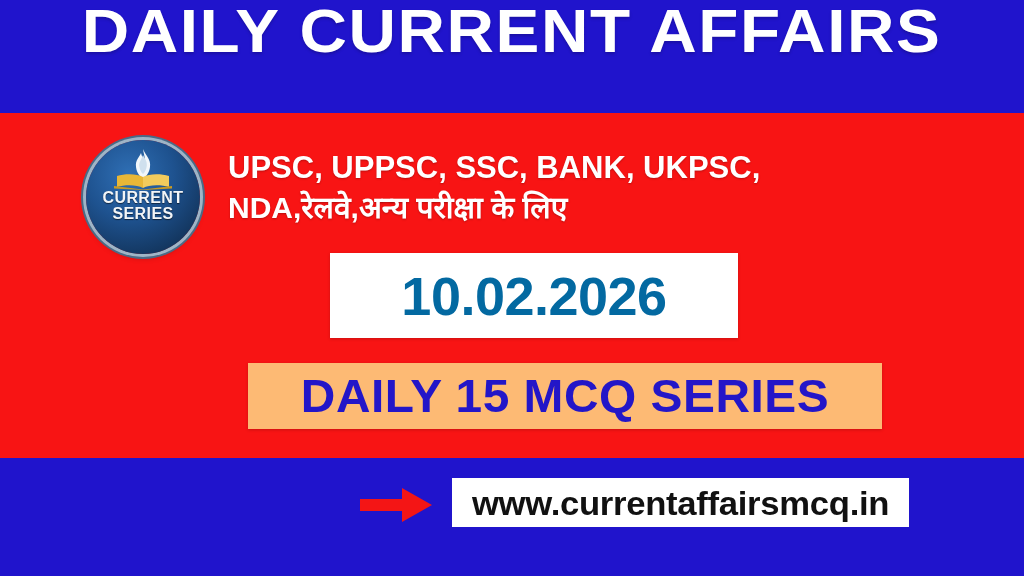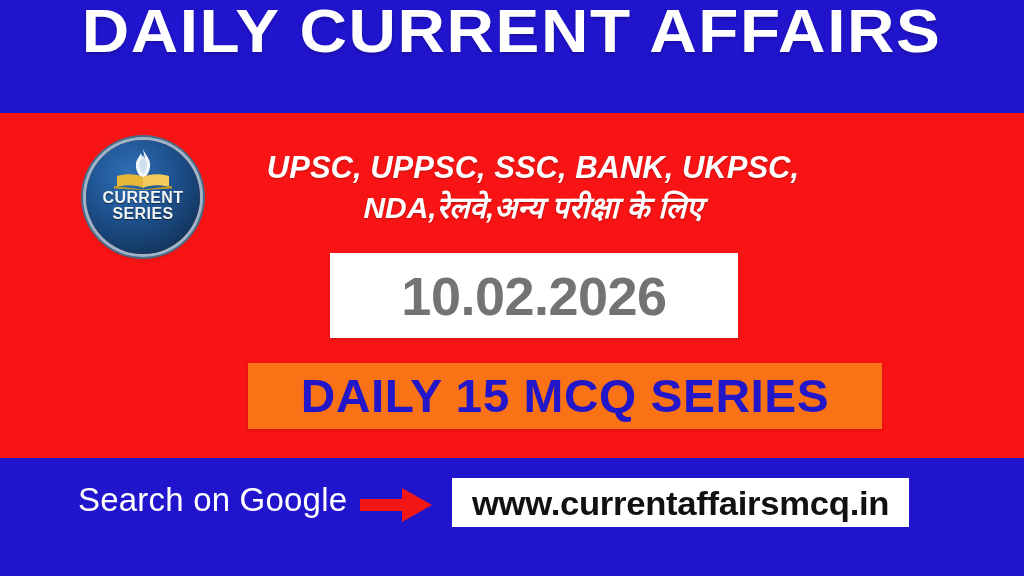--- a/index.html
+++ b/index.html
@@ -103,61 +103,60 @@
     background-clip: text;
     color: transparent;
   }
 
   
   .exam-list {
     position: absolute;
     left: 228px;
     top: 148px;
     width: 610px;
-    text-align: center;
+    text-align: left;
     color: #ffffff;
     font-size: 31px;
     font-weight: bold;
     line-height: 1.30;
     text-shadow: 0 1px 2px rgba(0,0,0,0.25);
-    font-style: italic;
   }
   .exam-line2 {
     font-size: 30px;
   }
 
   
   .date-box {
     position: absolute;
     left: 330px;
     top: 253px;
     width: 408px;
     height: 85px;
     background: #ffffff;
     display: flex;
     align-items: center;
     justify-content: center;
     box-shadow: 0 1px 3px rgba(0,0,0,0.18);
   }
   .date-text {
-    color: #737373;
+    color: #0369a1;
     font-size: 54px;
     font-weight: bold;
     letter-spacing: -0.5px;
     line-height: 1;
   }
 
   
   .mcq-box {
     position: absolute;
     left: 248px;
     top: 363px;
     width: 634px;
     height: 66px;
-    background: #f97316;
+    background: #fdba74;
     display: flex;
     align-items: center;
     justify-content: center;
     box-shadow: 0 1px 3px rgba(0,0,0,0.18);
   }
   .mcq-text {
     color: #2316c8;
     font-family: "Liberation Sans Narrow", "Liberation Sans", sans-serif;
     font-size: 46px;
     font-weight: bold;
@@ -248,21 +247,20 @@
   <div class="date-box">
     <div class="date-text">10.02.2026</div>
   </div>
 
   <div class="mcq-box">
     <div class="mcq-text">DAILY 15 MCQ SERIES</div>
   </div>
 
   <div class="footer-bar"></div>
 
-  <div class="search-label">Search on Google</div>
 
   <svg class="arrow" viewBox="0 0 72 34">
     <path d="M0 11 L42 11 L42 0 L72 17 L42 34 L42 23 L0 23 Z" fill="#f41515"></path>
   </svg>
 
   <div class="url-box">
     <div class="url-text">www.currentaffairsmcq.in</div>
   </div>
 
 </div>

